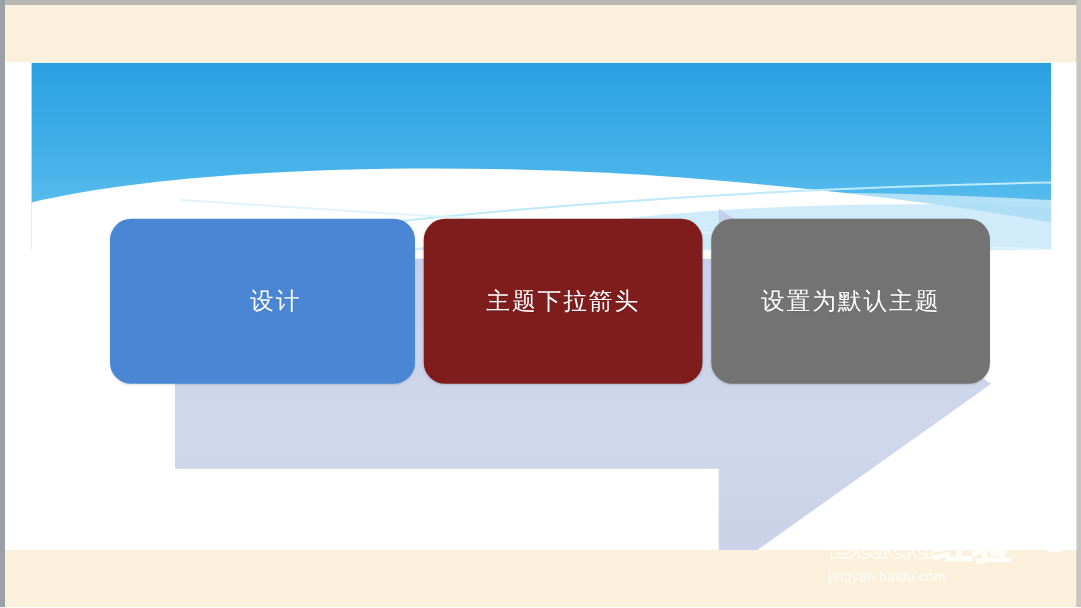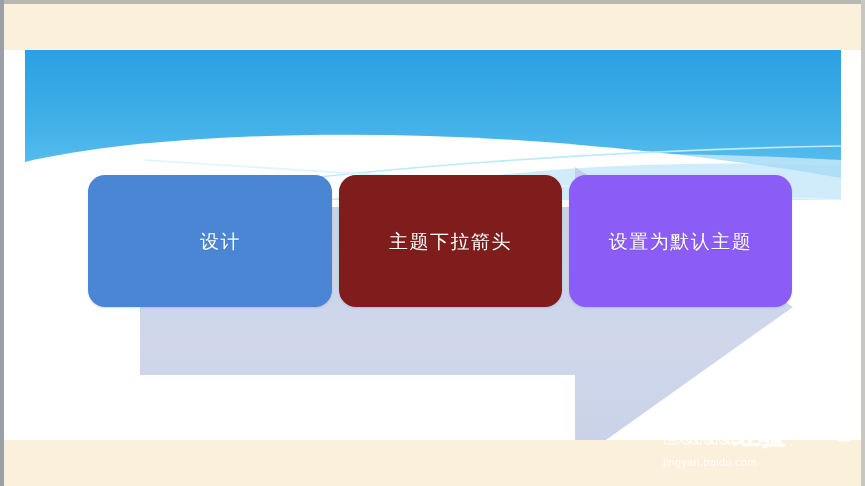--- a/index.html
+++ b/index.html
@@ -124,21 +124,21 @@
   }
   #wm-logo {
     position: relative;
     height: 34px;
     display: flex;
     align-items: center;
     gap: 3px;
   }
   #wm-text {
     font-family: "Liberation Sans", sans-serif;
-    font-size: 27px;
+    font-size: 32px;
     font-weight: bold;
     color: transparent;
     -webkit-text-stroke: 1px rgba(255,255,255,0.92);
     letter-spacing: -1px;
     line-height: 30px;
     white-space: nowrap;
     opacity: 0.95;
   }
   #wm-url {
     font-family: "Liberation Sans", sans-serif;
@@ -203,21 +203,21 @@
 
       <div class="step-box" style="background: rgb(74, 134, 212); padding-left: 21px;">
         <span class="step-label">设计</span>
       </div>
 
       <div class="step-box" style="background: #7f1d1d;">
         <span class="step-label">主题下拉箭头</span>
       </div>
 
 
-      <div class="step-box" style="background: #8b5cf6;">
+      <div class="step-box" style="background: #737373;">
         <span class="step-label">设置为默认主题</span>
       </div>
 
     </div>
 
   </div>
 
   <div id="watermark">
     <div id="wm-logo">
       <svg width="26" height="30" viewBox="0 0 26 30" style="position:absolute; right:-2px; top:-4px;">

